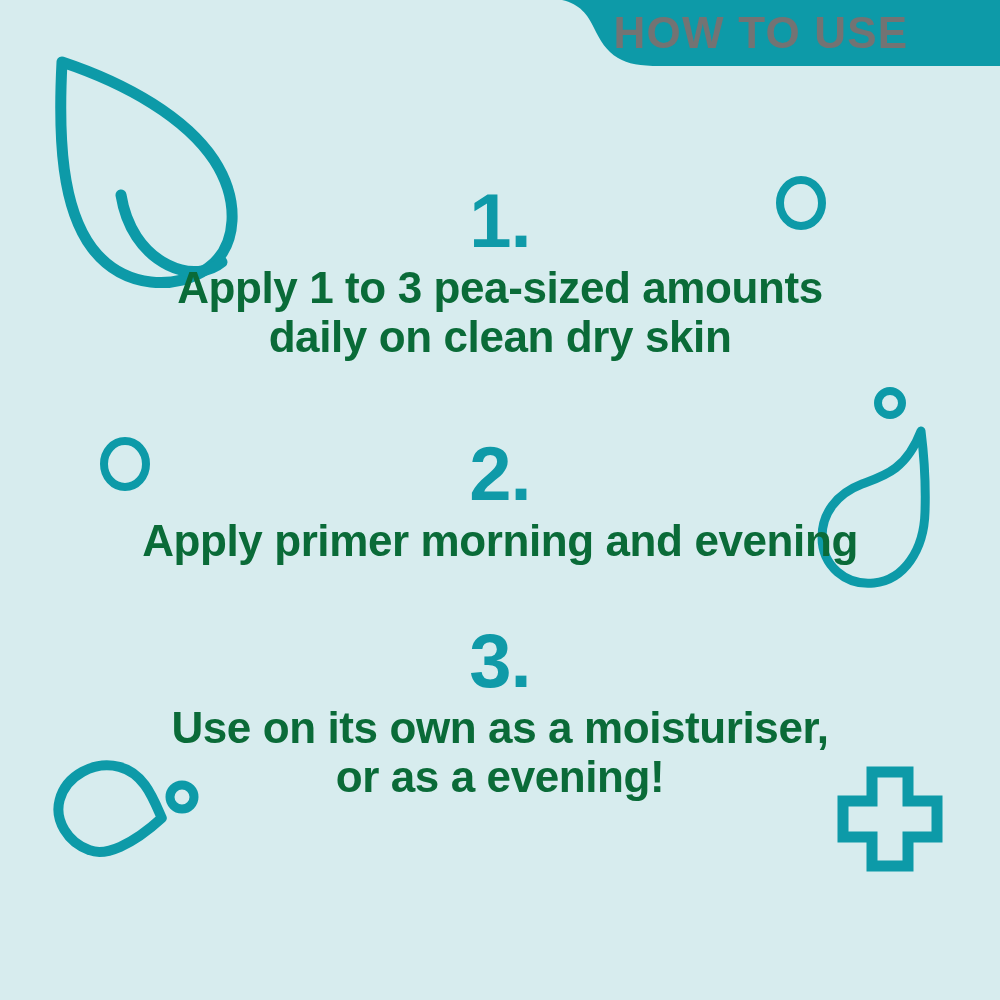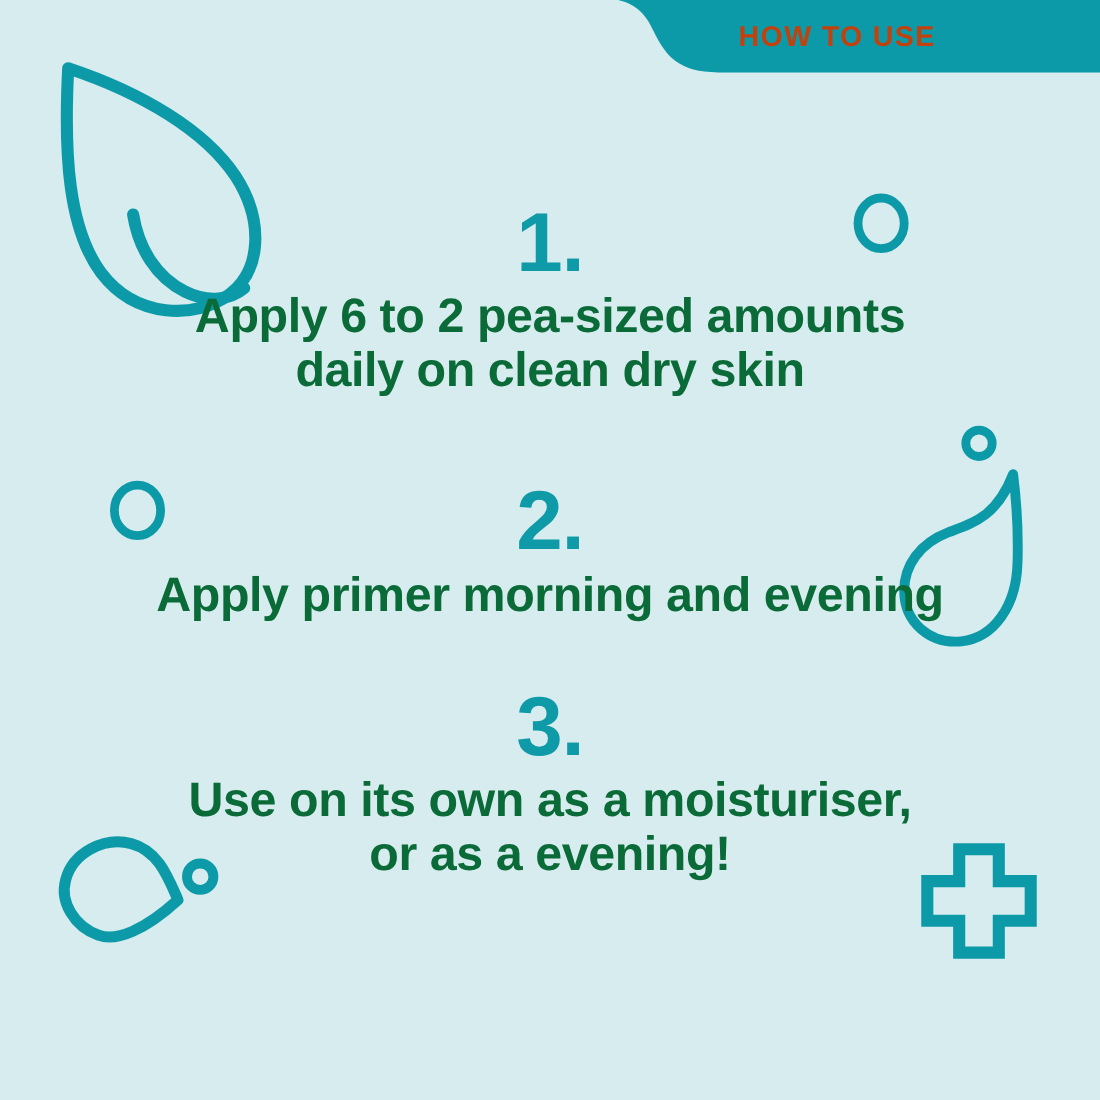--- a/index.html
+++ b/index.html
@@ -34,22 +34,22 @@
     position: absolute;
     top: 0;
     right: 0;
     width: 420px;
     height: 66px;
     display: flex;
     align-items: center;
     justify-content: center;
     padding-right: 58px;
     box-sizing: border-box;
-    color: #c2410c;
-    font-size: 26px;
+    color: #737373;
+    font-size: 44px;
     font-weight: bold;
     letter-spacing: 1.2px;
     z-index: 4;
     line-height: 1;
     white-space: nowrap;
   }
 
   
   #decor {
     position: absolute;
@@ -146,21 +146,21 @@
 
     <path d="M 872 772 L 908 772 L 908 801 L 937 801 L 937 837
              L 908 837 L 908 866 L 872 866 L 872 837 L 843 837
              L 843 801 L 872 801 Z" fill="none" stroke="#0d9aa8" stroke-width="11" stroke-linejoin="miter"></path>
   </svg>
 
   <div id="steps">
 
     <div class="step" id="step-1">
       <div class="step-number">1.</div>
-      <div class="step-text">Apply 6 to 2 pea-sized amounts
+      <div class="step-text">Apply 1 to 3 pea-sized amounts
 daily on clean dry skin</div>
     </div>
 
     <div class="step" id="step-2">
       <div class="step-number">2.</div>
       <div class="step-text">Apply primer morning and evening</div>
     </div>
 
     <div class="step" id="step-3">
       <div class="step-number">3.</div>

